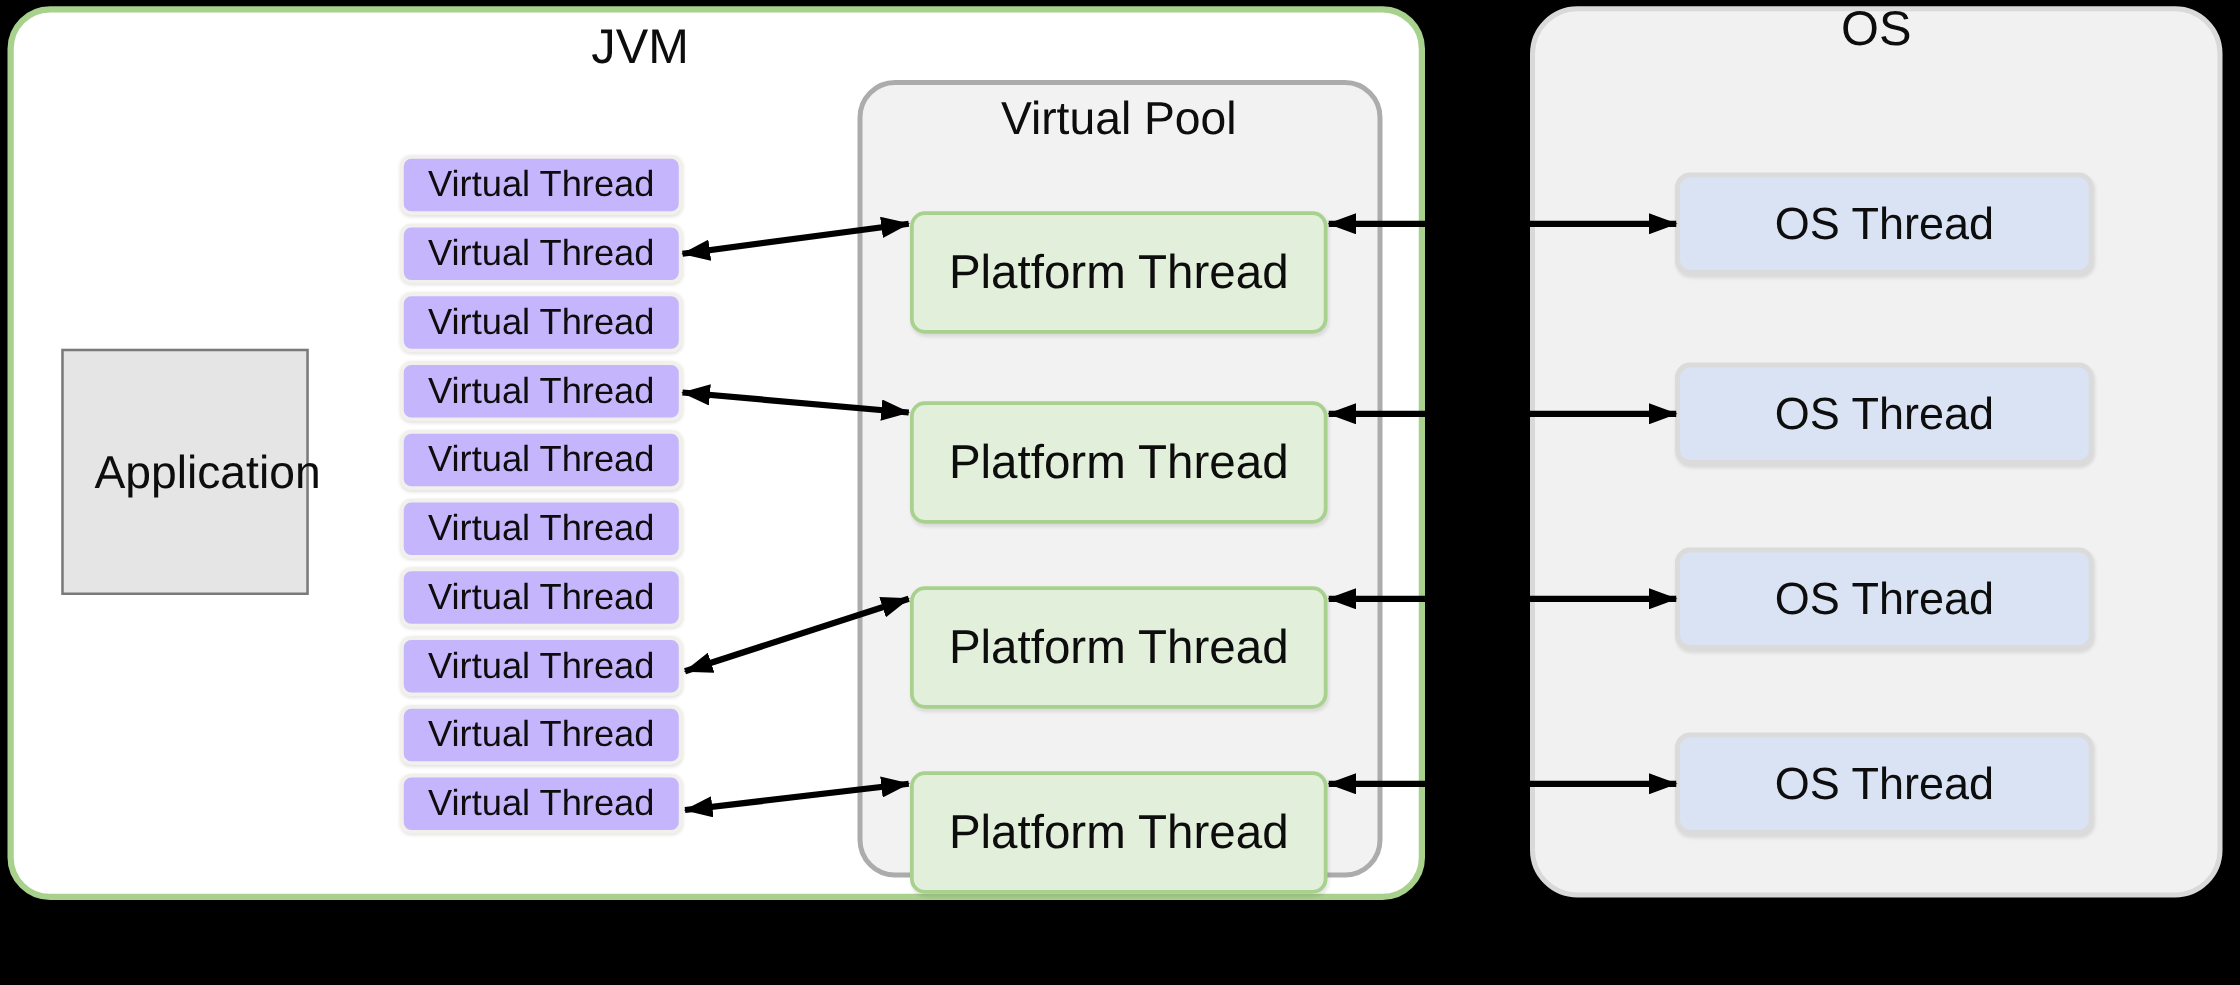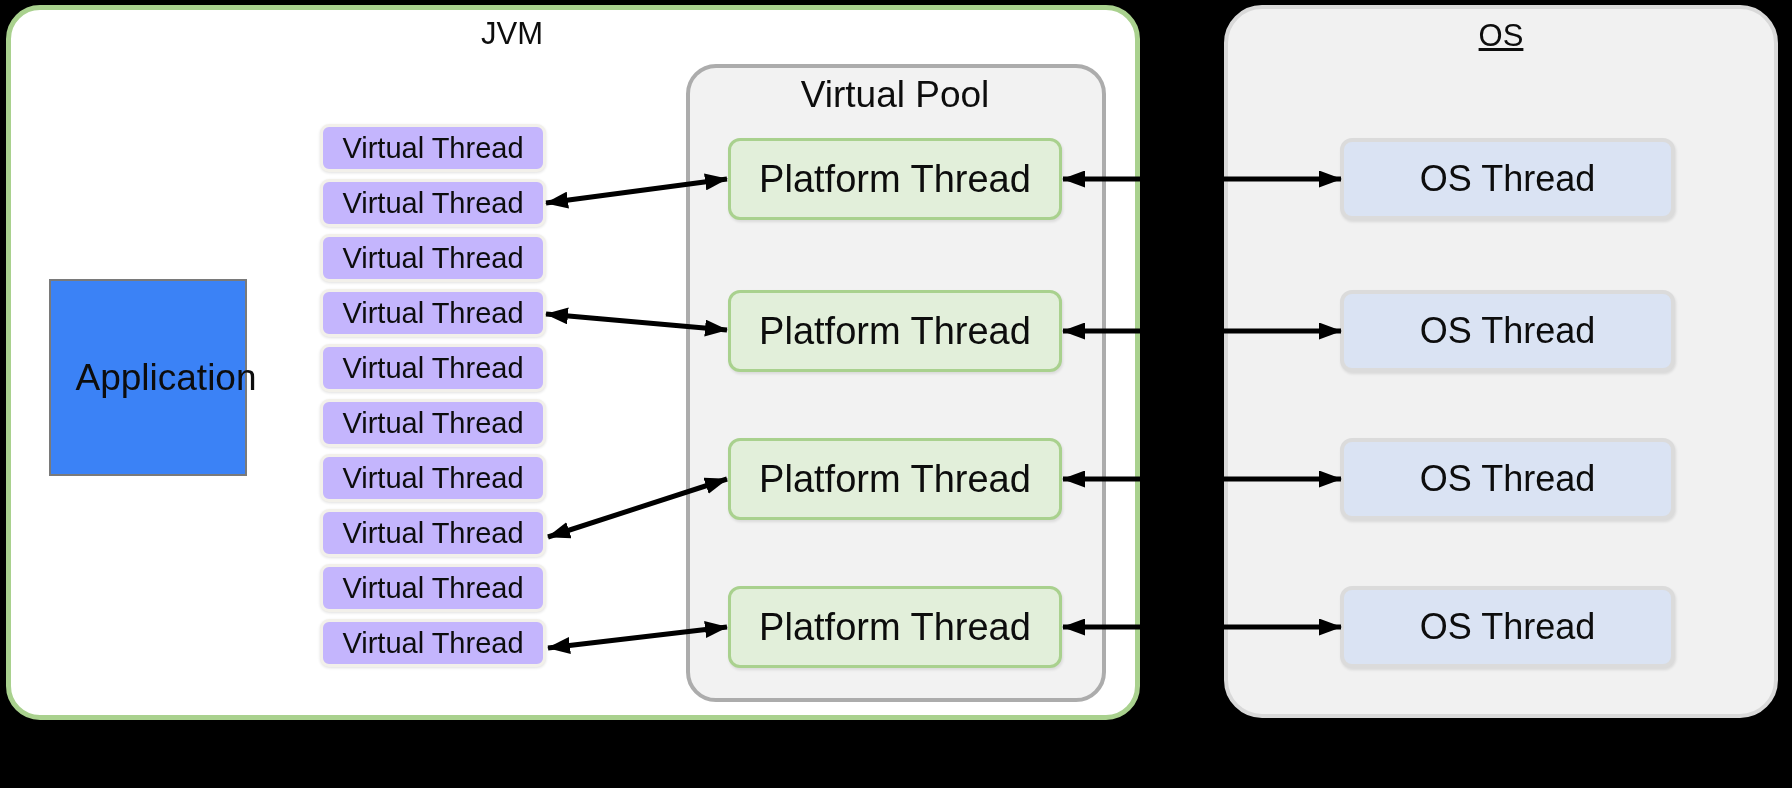--- a/index.html
+++ b/index.html
@@ -34,59 +34,60 @@
   .thread-pool-container {
     left: 686px; top: 64px; width: 420px; height: 638px;
     background: #F2F2F2;
     border: 4px solid #ACACAC;
     border-radius: 30px;
   }
 
   
   .title {
     text-align: center;
-    font-size: 31px;
+    font-size: 39px;
     line-height: 1.15;
     white-space: nowrap;
     color: #0d0d0d;
   }
   .jvm-title  { left: 312px;  top: 16px; width: 400px; }
-  .os-title   { left: 1301px; top: 18px; width: 400px; text-decoration: underline; }
+  .os-title   { left: 1301px; top: 2px; width: 400px; }
   .tp-title   { left: 695px;  top: 74px; width: 400px; font-size: 37px; }
 
   
   .box {
     display: flex;
     align-items: center;
     justify-content: center;
     white-space: nowrap;
     color: #0d0d0d;
   }
   .application-box {
     left: 49px; top: 279px; width: 198px; height: 197px;
-    background: #3b82f6;
+    background: #e5e5e5;
     border: 2px solid #7A7A7A;
     font-size: 37px;
     padding-left: 36px;
   }
   .vt-box {
     left: 320px; width: 226px; height: 48px;
     background: #c4b5fd;
     border: 3px solid #F2F0EA;
     border-radius: 9px;
     font-size: 29px;
     box-shadow: 0 1px 3px rgba(0,0,0,0.12);
   }
   .pt-box {
-    left: 728px; width: 334px; height: 82px;
+    left: 728px; width: 334px; height: 98px;
     background: #E2EFDA;
     border: 3px solid #A9D18E;
     border-radius: 12px;
     font-size: 38px;
     box-shadow: 1px 2px 3px rgba(0,0,0,0.10);
+    margin-top: 31px;
   }
   .os-box {
     left: 1340px; width: 335px; height: 82px;
     background: #DAE3F3;
     border: 4px solid #DBDBDB;
     border-radius: 12px;
     font-size: 36px;
     box-shadow: 1px 2px 3px rgba(0,0,0,0.10);
   }
 

